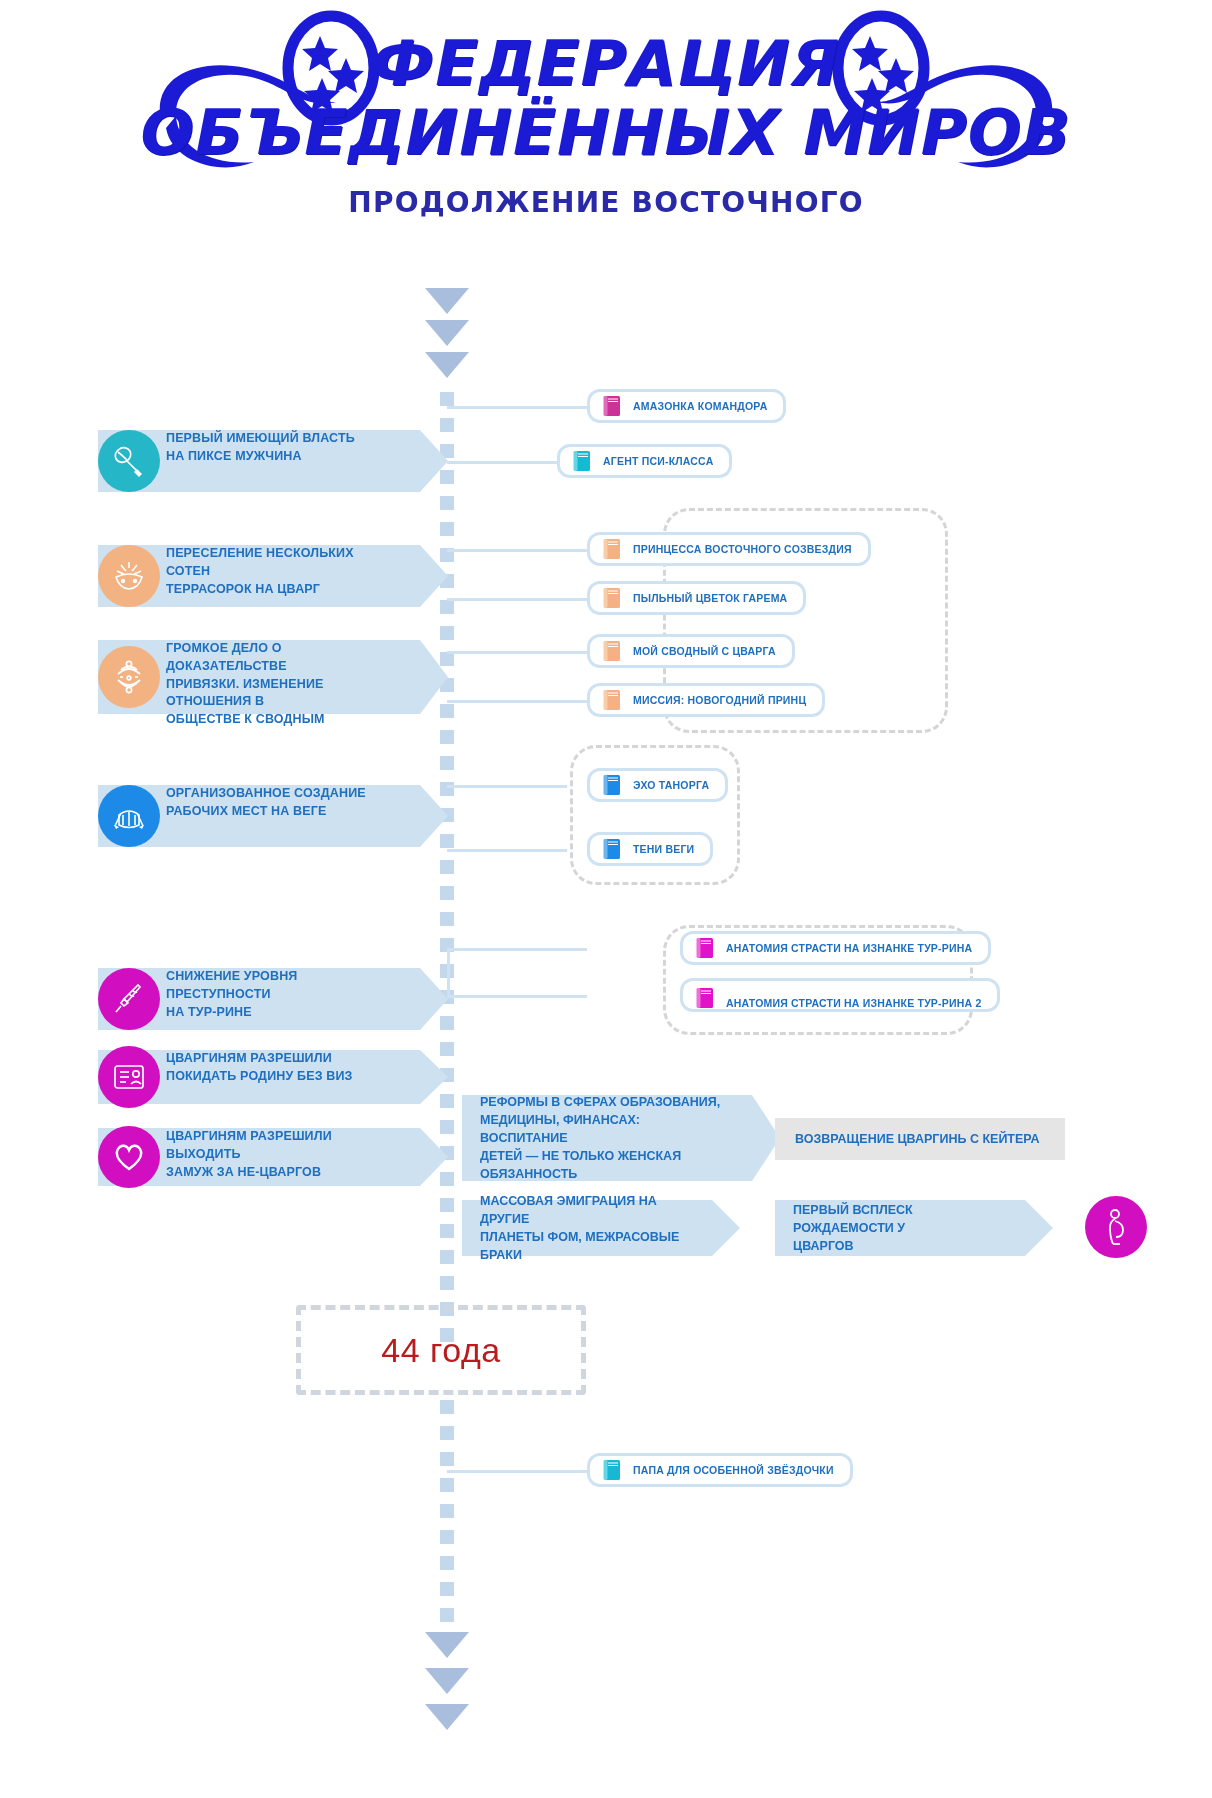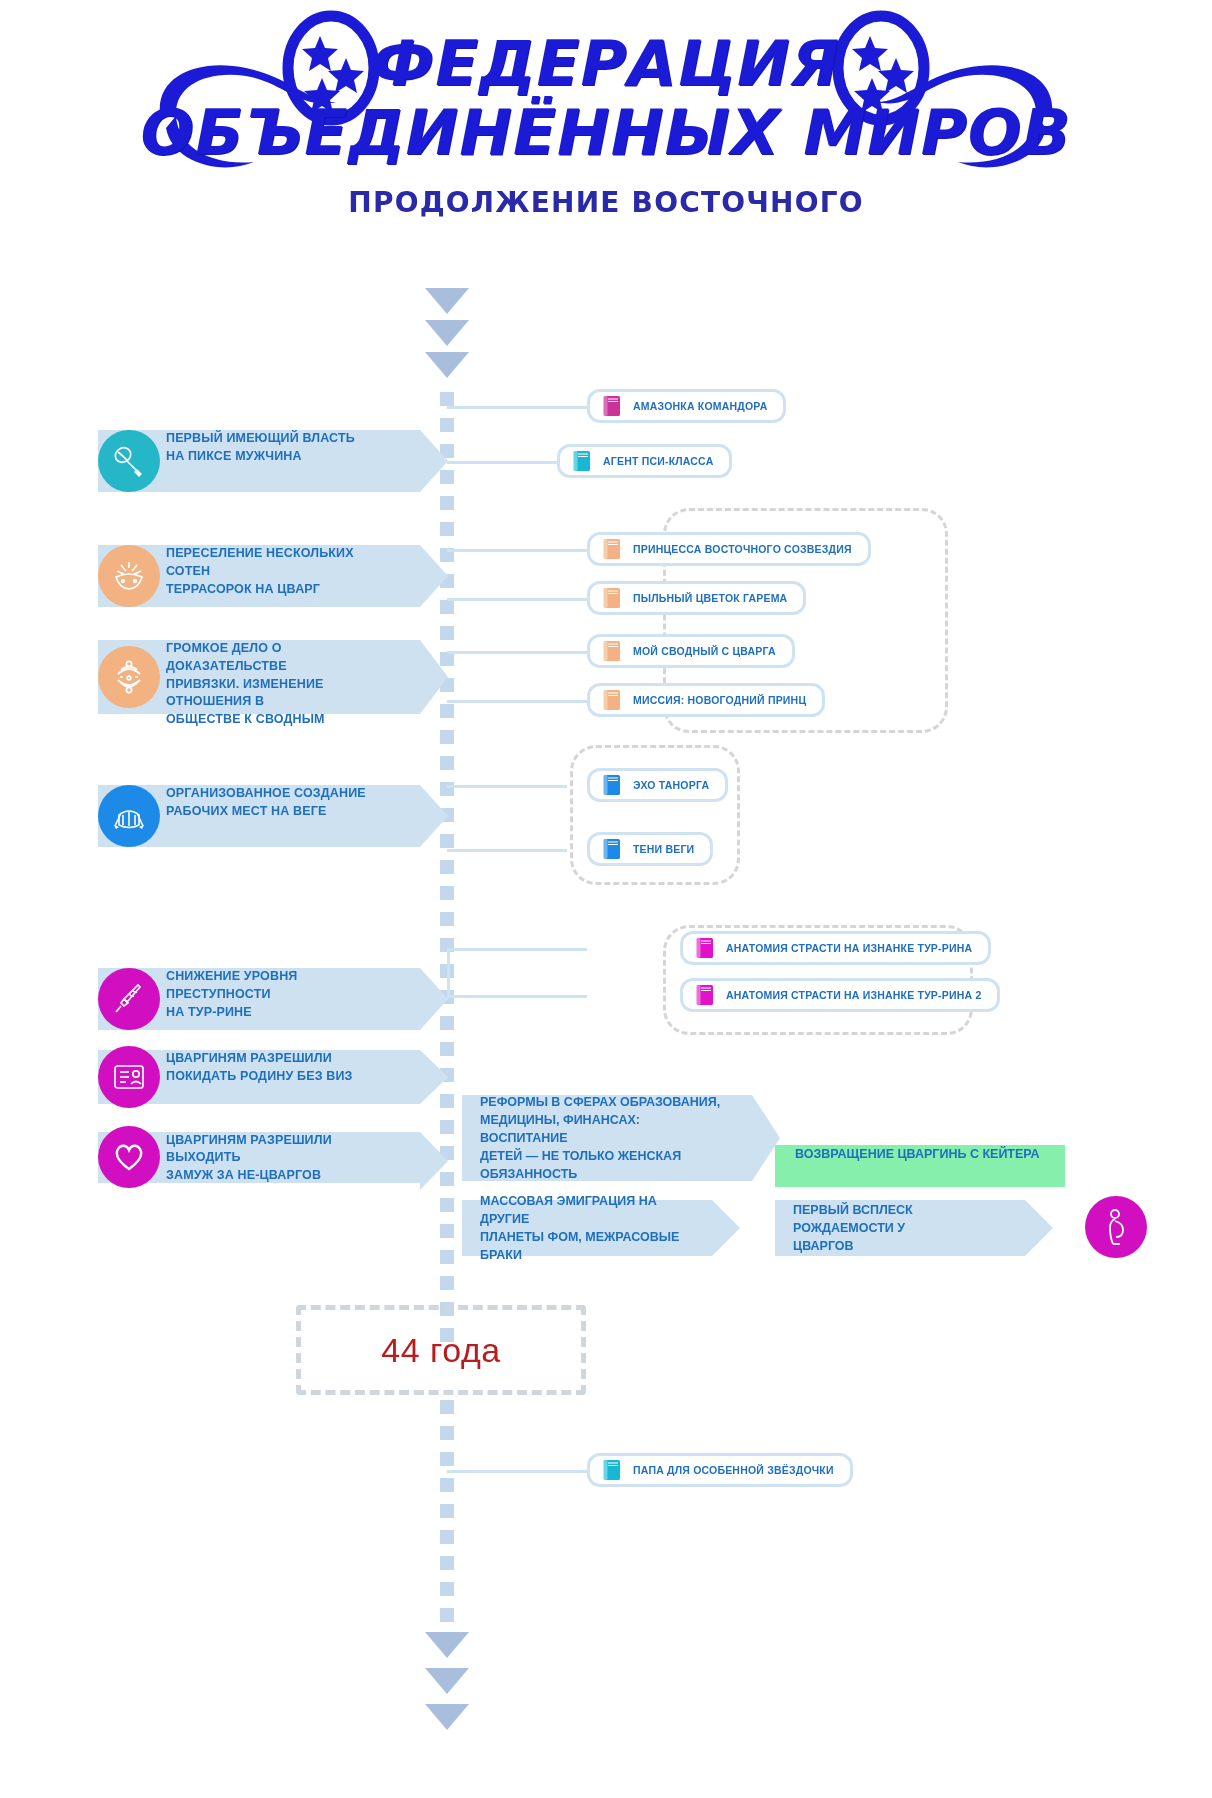--- a/index.html
+++ b/index.html
@@ -85,21 +85,21 @@
   }
 
   
   .pchip{position:absolute;display:flex;align-items:center;background:#cde1f0;box-sizing:border-box;padding:0 30px 0 18px;}
   .pchip:after{
     content:"";position:absolute;right:-28px;top:0;width:0;height:0;
     border-top:var(--half) solid transparent;border-bottom:var(--half) solid transparent;
     border-left:28px solid #cde1f0;
   }
   .pchip .txt{color:#1f6fbf;font-weight:bold;font-size:12.5px;line-height:1.45;text-transform:uppercase;}
-  .pbox{position:absolute;display:flex;align-items:flex-start;background:#86efac;box-sizing:border-box;padding:0 20px;margin-top:27px;}
+  .pbox{position:absolute;display:flex;align-items:center;background:#e5e5e5;box-sizing:border-box;padding:0 20px;}
   .pbox .txt{color:#1f6fbf;font-weight:bold;font-size:12.5px;line-height:1.45;text-transform:uppercase;}
 
   
   .gapbox{
     position:absolute;border:5px dashed #cfd6dd;border-radius:4px;
     display:flex;align-items:center;justify-content:center;box-sizing:border-box;
   }
   .gapbox .g{color:#b91c1c;font-size:34px;letter-spacing:.5px;font-weight:normal;}
 </style>
 </head>
@@ -312,21 +312,21 @@
       <span class="txt">СНИЖЕНИЕ УРОВНЯ ПРЕСТУПНОСТИ<br>НА ТУР-РИНЕ</span>
     </div>
   </div>
 
   <div class="lchip" style="left:98px;top:1128px;width:322px;height:58px;--half:29px;">
     <div class="lcircle" style="top:-2px;width:62px;height:62px;background:#d10fc0;">
       <svg width="34" height="32" viewBox="0 0 34 32" fill="none" stroke="#fff" stroke-width="2.4">
         <path d="M17 28 C6 20 3 13 6 8 C9 3 15 4 17 9 C19 4 25 3 28 8 C31 13 28 20 17 28 z"></path>
       </svg>
     </div>
-    <div class="bar" style="width:322px;height:51px;">
+    <div class="bar" style="width:322px;height:58px;">
       <span class="txt">ЦВАРГИНЯМ РАЗРЕШИЛИ ВЫХОДИТЬ<br>ЗАМУЖ ЗА НЕ-ЦВАРГОВ</span>
     </div>
   </div>
 
   <div class="card" style="left:587px;top:389px;">
     <svg class="bk" width="20" height="22" viewBox="0 0 20 22">
       <rect x="3" y="1" width="15" height="20" rx="1.6" fill="#cc3399"></rect>
       <rect x="1.5" y="1" width="4" height="20" rx="1.4" fill="#e06cc0"></rect>
       <path d="M6 4 h10 M6 6.5 h10" stroke="#fff" stroke-width="1.1"></path>
     </svg>
@@ -398,21 +398,21 @@
 
   <div class="card" style="left:680px;top:931px;">
     <svg class="bk" width="20" height="22" viewBox="0 0 20 22">
       <rect x="3" y="1" width="15" height="20" rx="1.6" fill="#e212c9"></rect>
       <rect x="1.5" y="1" width="4" height="20" rx="1.4" fill="#f06ddd"></rect>
       <path d="M6 4 h10 M6 6.5 h10" stroke="#fff" stroke-width="1.1"></path>
     </svg>
     <span class="cl">АНАТОМИЯ СТРАСТИ НА ИЗНАНКЕ ТУР-РИНА</span>
   </div>
 
-  <div class="card" style="left:680px;top:978px;">
+  <div class="card" style="left:680px;top:978px;align-items:flex-end;">
     <svg class="bk" width="20" height="22" viewBox="0 0 20 22">
       <rect x="3" y="1" width="15" height="20" rx="1.6" fill="#e212c9"></rect>
       <rect x="1.5" y="1" width="4" height="20" rx="1.4" fill="#f06ddd"></rect>
       <path d="M6 4 h10 M6 6.5 h10" stroke="#fff" stroke-width="1.1"></path>
     </svg>
     <span class="cl">АНАТОМИЯ СТРАСТИ НА ИЗНАНКЕ ТУР-РИНА 2</span>
   </div>
 
   <div class="card" style="left:587px;top:1453px;">
     <svg class="bk" width="20" height="22" viewBox="0 0 20 22">

